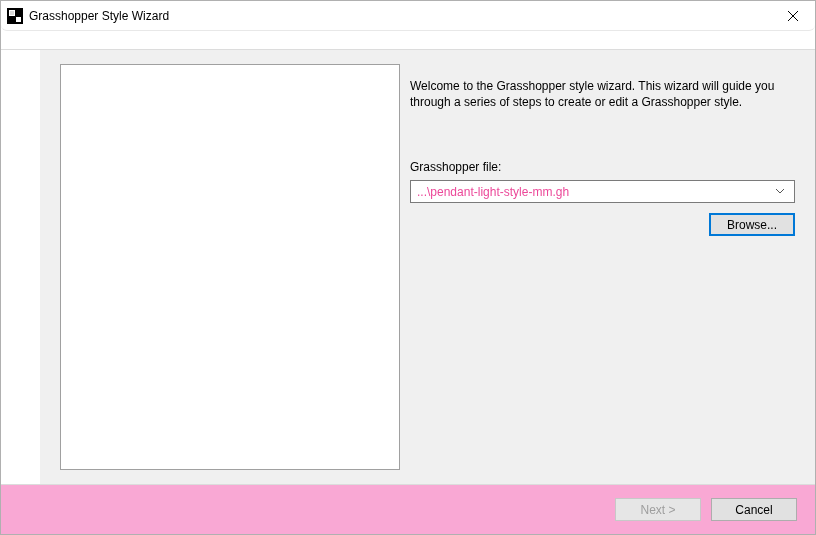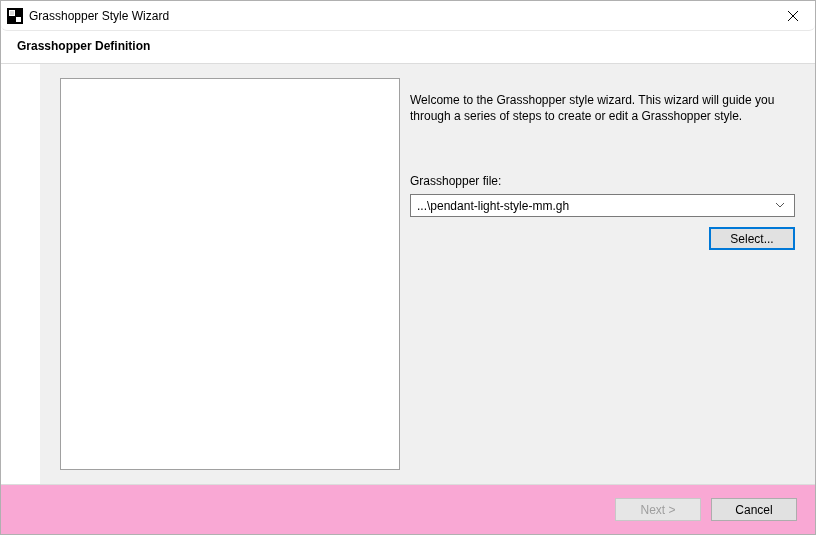--- a/index.html
+++ b/index.html
@@ -93,21 +93,21 @@
       background: #fff;
       border: 1px solid #7a7a7a;
       display: flex;
       align-items: center;
       padding: 0 6px;
       cursor: default;
     }
     .combo-value {
       flex: 1;
       font-size: 12px;
-      color: #000000;
+      color: #ec4899;
       overflow: hidden;
       white-space: nowrap;
     }
     .combo-arrow {
       width: 16px;
       display: flex; align-items: center; justify-content: center;
       color: #555;
     }
     .browse-row {
       display: flex;
@@ -169,39 +169,38 @@
   <span class="titlebar-title">Grasshopper Style Wizard</span>
   <div class="titlebar-close">
     <svg width="10" height="10" viewBox="0 0 10 10">
       <line x1="0" y1="0" x2="10" y2="10" stroke="#000" stroke-width="1"></line>
       <line x1="10" y1="0" x2="0" y2="10" stroke="#000" stroke-width="1"></line>
     </svg>
   </div>
 </div>
 
 <div class="header">
-  <div class="header-title">Grasshopper Definition</div>
 </div>
 <div class="divider"></div>
 
 <div class="content">
   <div class="preview-pane"></div>
   <div class="right-pane">
     <div class="intro-text">Welcome to the Grasshopper style wizard. This wizard will guide you through a series of steps to create or edit a Grasshopper style.</div>
     <div class="field-label">Grasshopper file:</div>
     <div class="combo">
       <span class="combo-value">...\pendant-light-style-mm.gh</span>
       <span class="combo-arrow">
         <svg width="8" height="5" viewBox="0 0 8 5">
           <path d="M0 0 L4 4 L8 0" fill="none" stroke="#555" stroke-width="1"></path>
         </svg>
       </span>
     </div>
     <div class="browse-row">
-      <button class="browse-btn">Select...</button>
+      <button class="browse-btn">Browse...</button>
     </div>
   </div>
 </div>
 
 <div class="footer">
   <button class="footer-btn" aria-disabled="true" disabled="">Next &gt;</button>
   <button class="footer-btn">Cancel</button>
 </div>
 
 </body></html>

